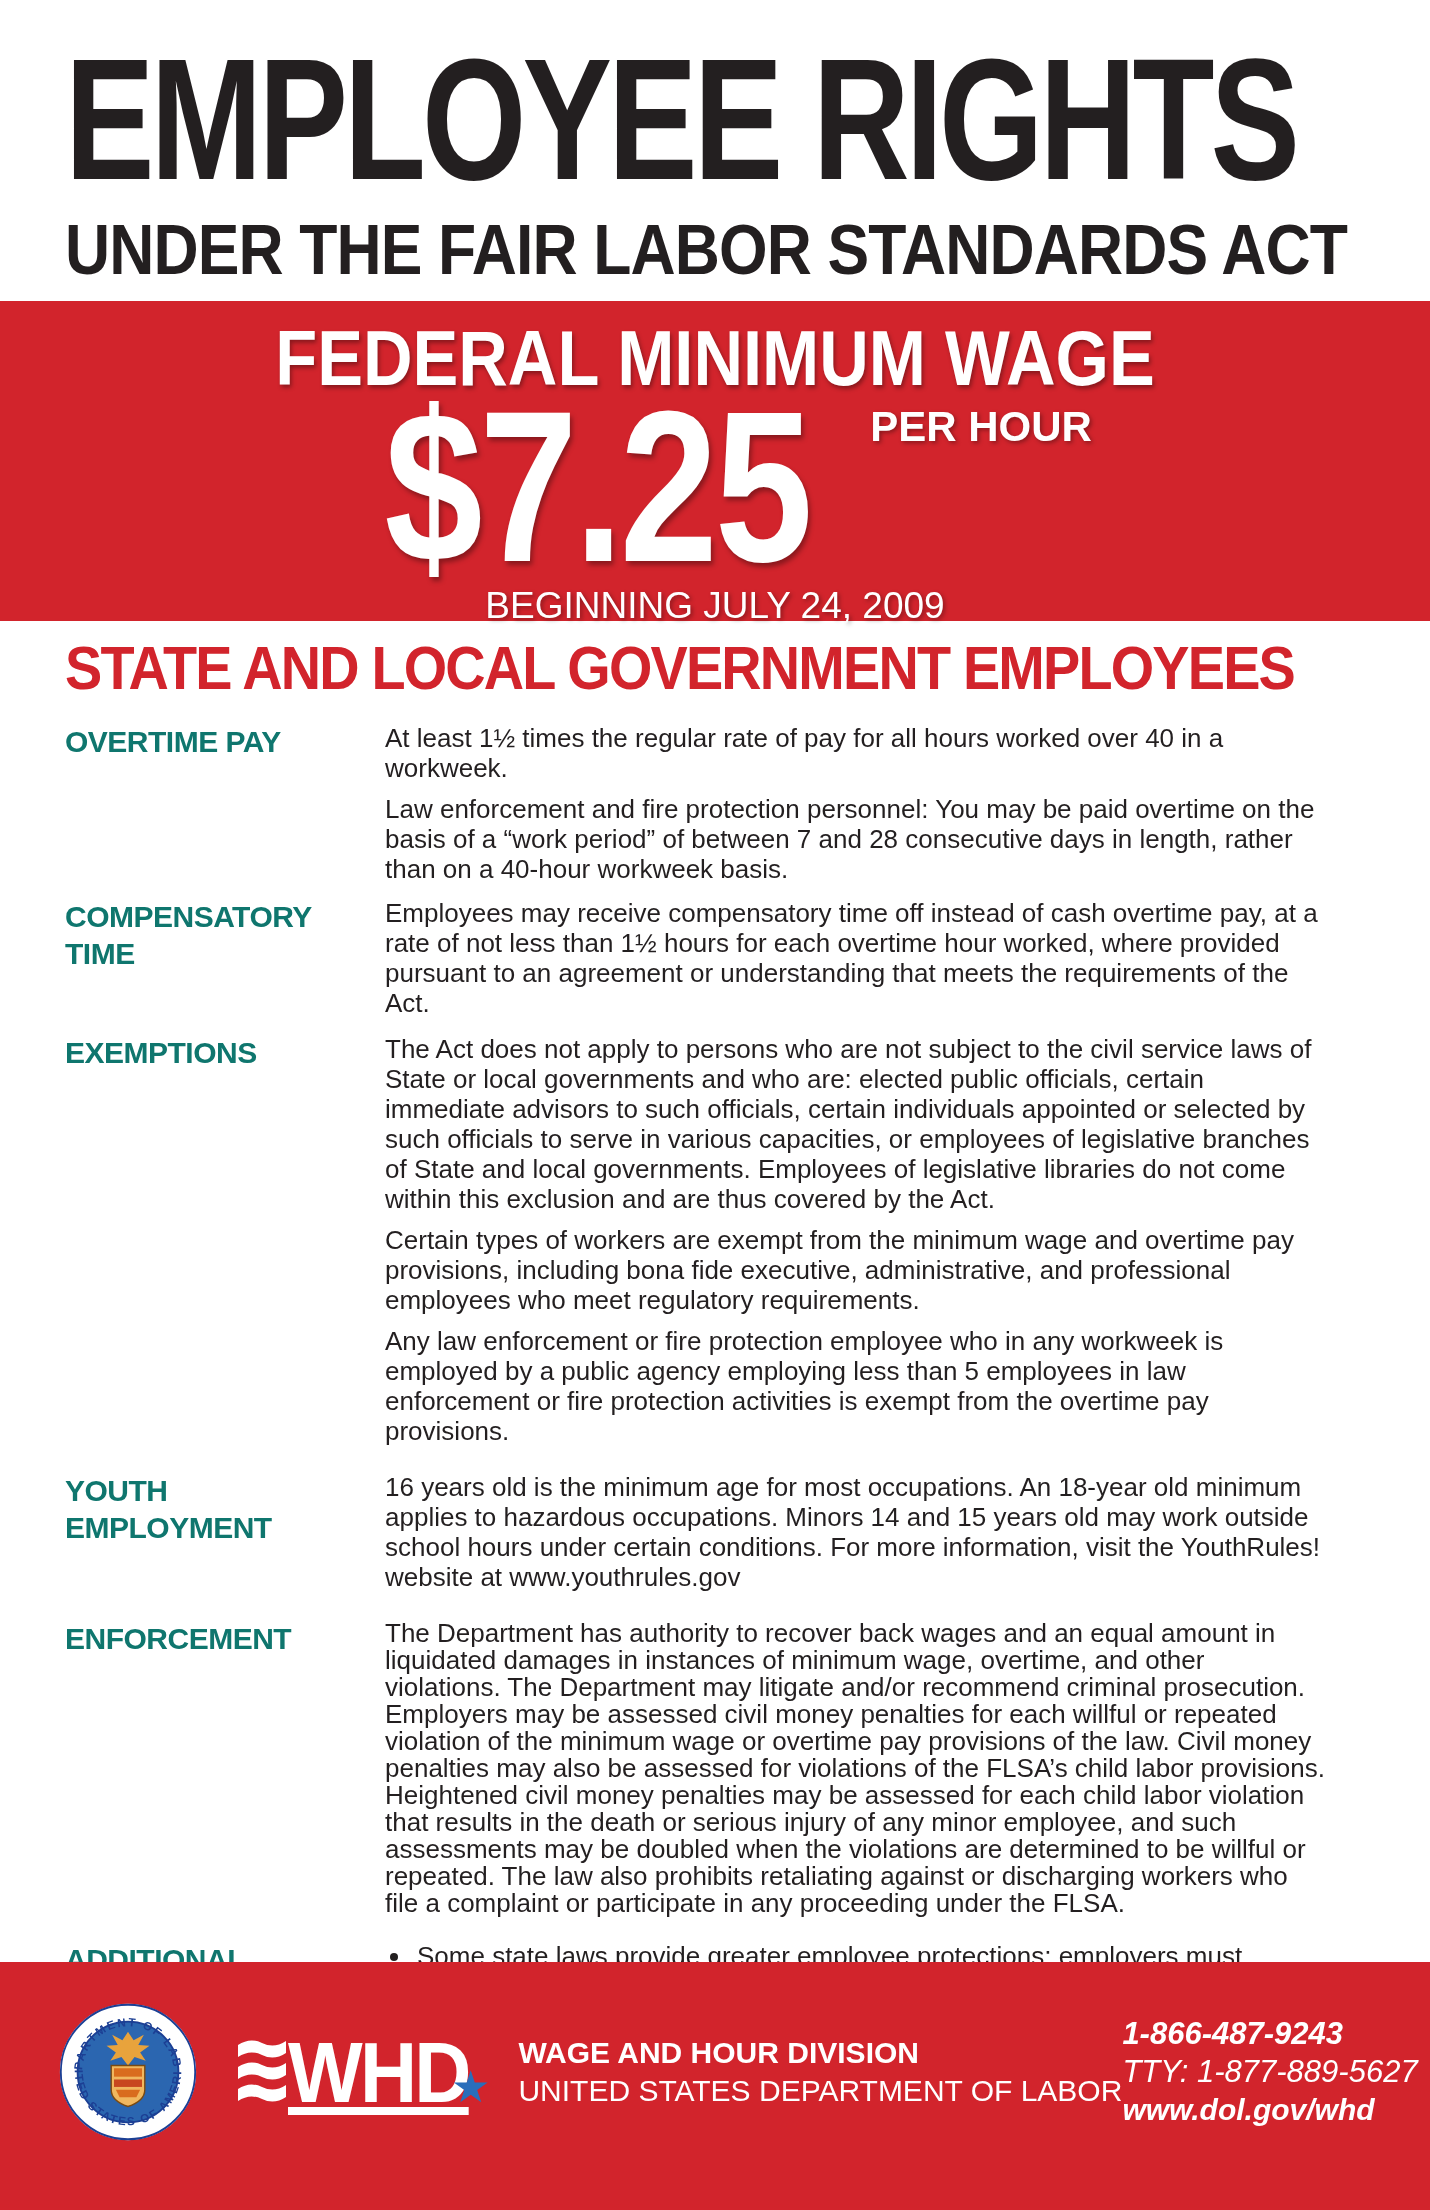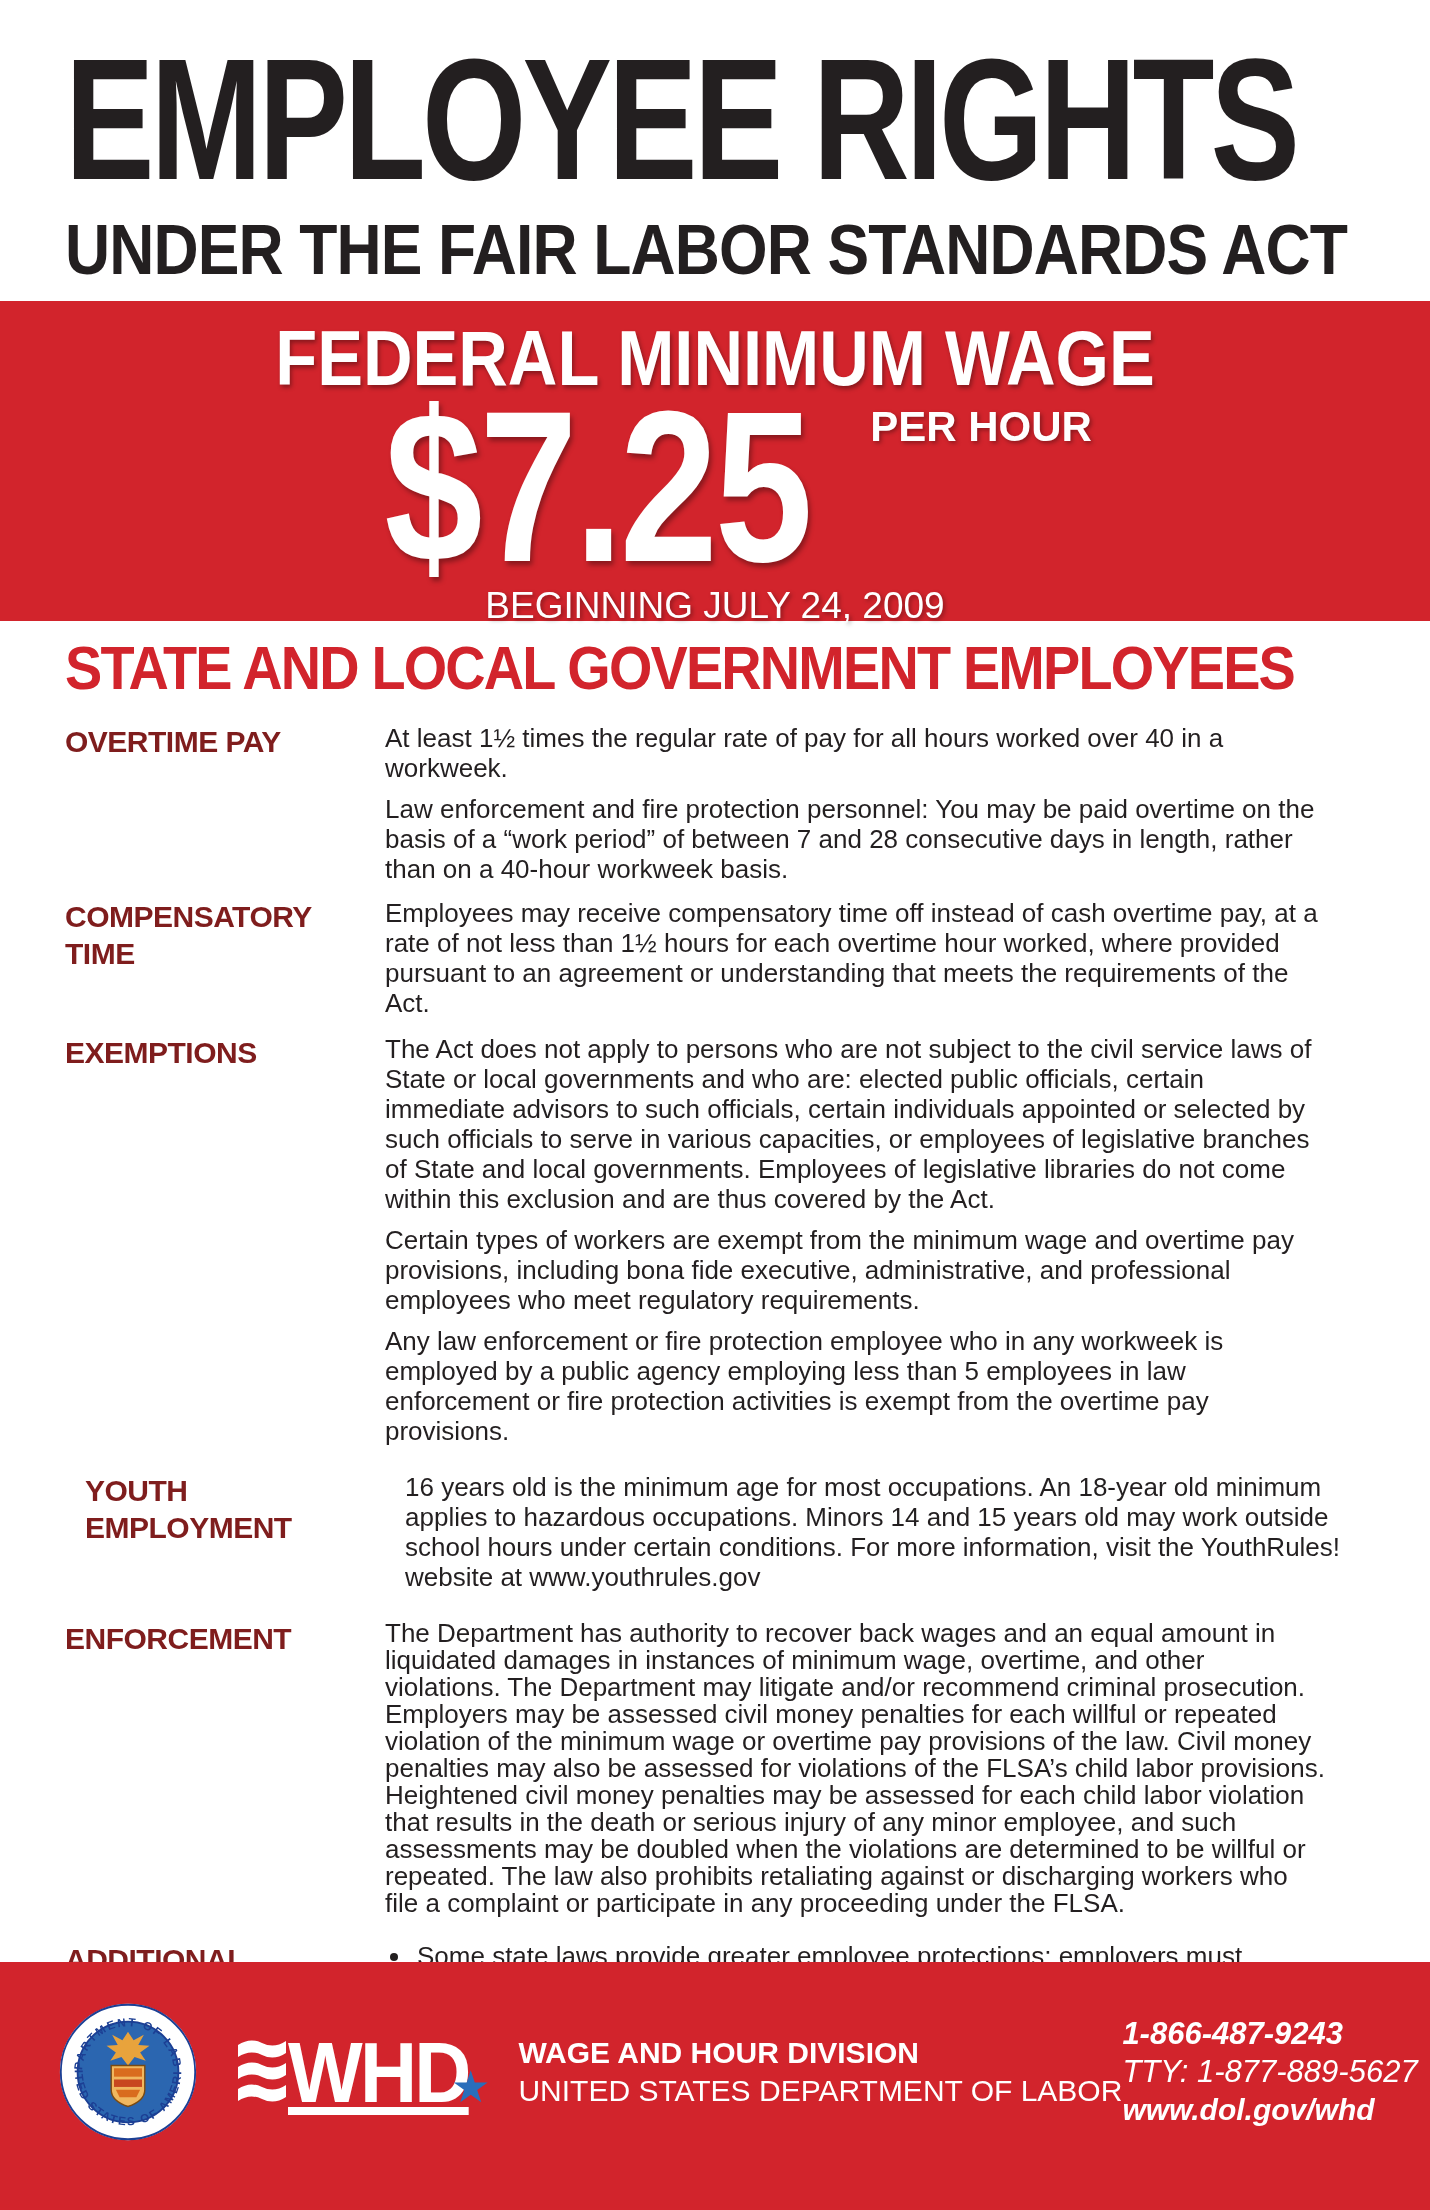--- a/index.html
+++ b/index.html
@@ -26,26 +26,26 @@
   .beginning{margin-top:14px;font-size:37px;font-weight:400;letter-spacing:0;
          text-shadow:2px 2px 4px rgba(0,0,0,0.35);}
 
   
   .audience{margin-top:16px;font-size:62px;line-height:1;font-weight:700;letter-spacing:-2px;
          color:#d2242c;transform:scaleX(0.90);transform-origin:left center;white-space:nowrap;}
 
   
   .section{display:flex;}
   .sec-label{width:320px;flex:0 0 320px;font-size:30px;line-height:37px;font-weight:700;
-         letter-spacing:-0.5px;color:#7f1d1d;padding-right:24px;box-sizing:border-box;}
+         letter-spacing:-0.5px;color:#0f766e;padding-right:24px;box-sizing:border-box;}
   .sec-body{width:940px;font-size:26px;line-height:30px;color:#231f20;}
   .sec-body p{margin:0 0 11px 0;}
   .sec-body p:last-child{margin-bottom:0;}
   .mt-a{margin-top:24px;} .mt-b{margin-top:14px;} .mt-c{margin-top:16px;}
-  .mt-d{margin-top:26px;justify-content:center;} .mt-e{margin-top:28px;} .mt-f{margin-top:24px;}
+  .mt-d{margin-top:26px;} .mt-e{margin-top:28px;} .mt-f{margin-top:24px;}
   .enforce .sec-body{line-height:27px;}
   .bullets{margin:0;padding:0 0 0 28px;}
   .bullets li{margin:0 0 13px 0;padding-left:4px;}
   .bullets li:last-child{margin-bottom:0;}
 
   
   .law-notice{margin-top:22px;font-size:31px;line-height:34px;font-weight:700;color:#d2242c;}
 
   
   .footer{position:absolute;left:0;bottom:0;width:1430px;height:248px;background:#d2242c;

